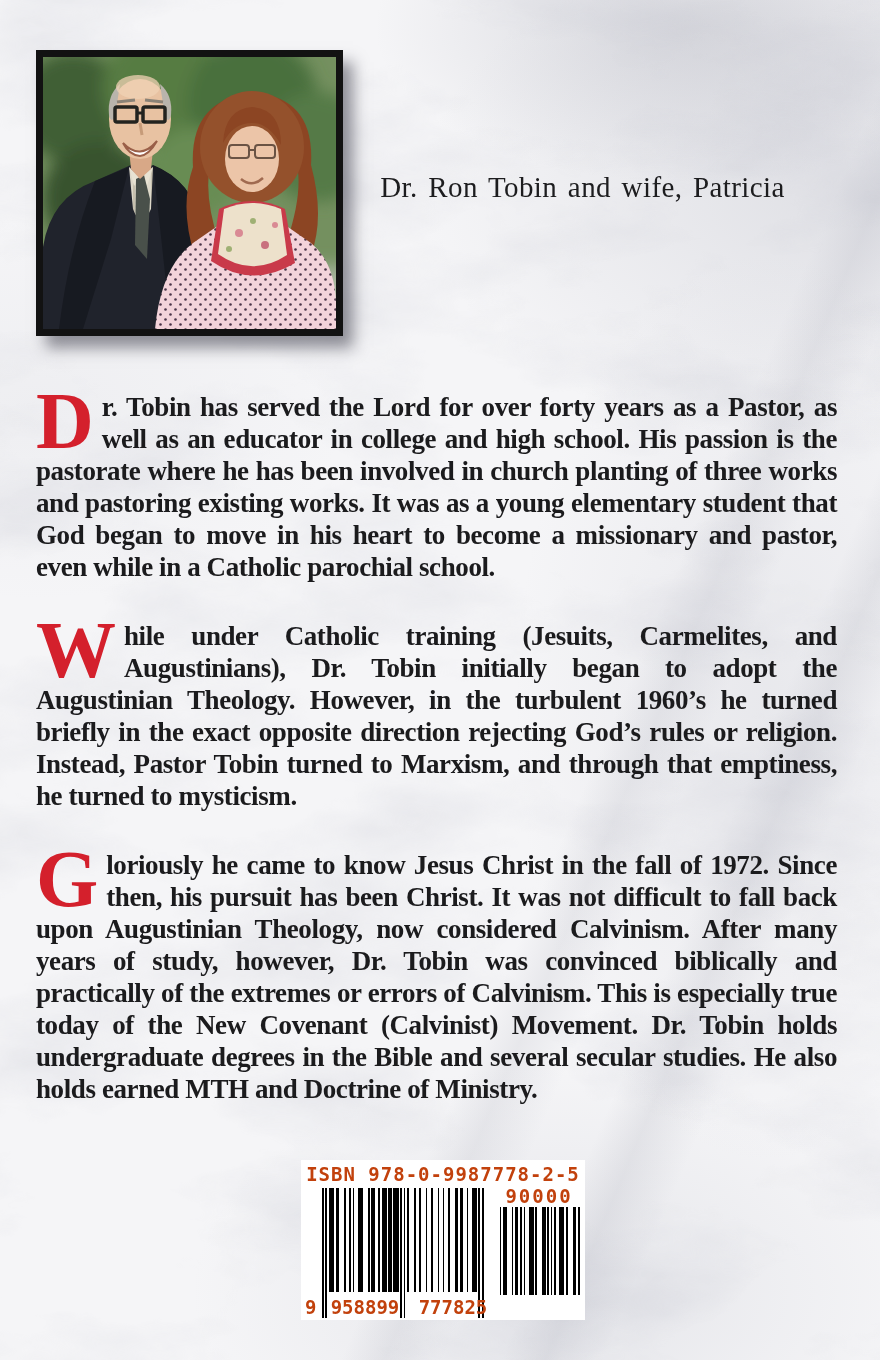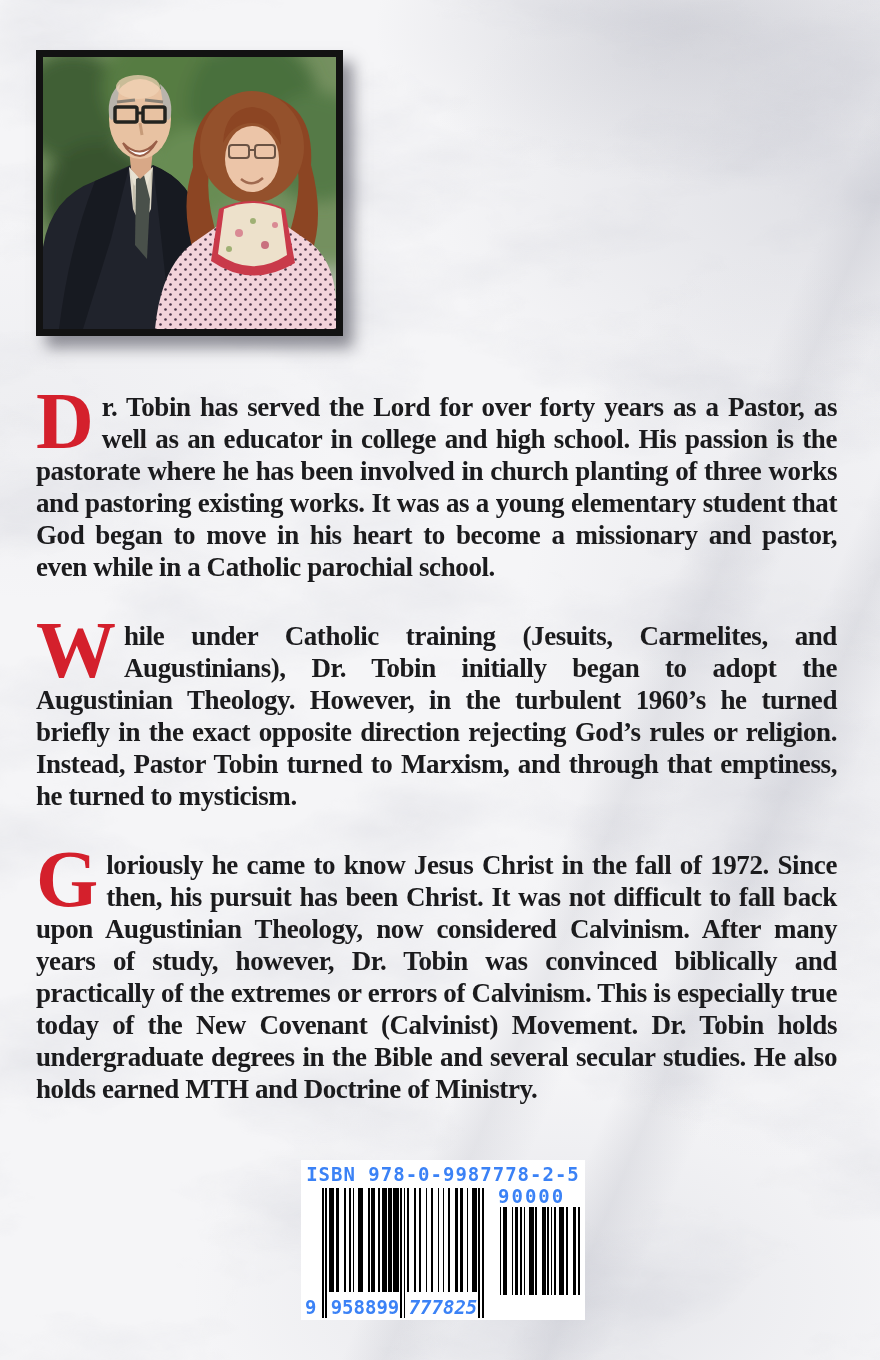--- a/index.html
+++ b/index.html
@@ -35,34 +35,34 @@
     letter-spacing:-.4px;text-align:justify;
   }
   .bio p{margin:0 0 37px 0;}
   .bio p:last-child{margin-bottom:0;}
   .dropcap{
     float:left;font-size:80px;line-height:54px;margin:3px 8px 0 0;
     color:#d4202c;font-weight:bold;letter-spacing:0;
   }
   .barcode-box{
     position:absolute;left:301px;top:1160px;width:284px;height:160px;background:#ffffff;
-    font-family:"DejaVu Sans Mono", monospace;color:#3b82f6;
+    font-family:"DejaVu Sans Mono", monospace;color:#c2410c;
   }
   .isbn-label{
     position:absolute;top:3px;left:0;width:100%;text-align:center;
     font-size:19px;font-weight:bold;letter-spacing:1px;white-space:nowrap;
   }
   .bc-main{position:absolute;left:21px;top:28px;width:162px;height:158px;}
   .bc-main svg{position:absolute;left:0;top:0;}
   .bc-digit{position:absolute;top:107px;font-size:19px;font-weight:bold;line-height:24px;}
   .bc-d-left{left:-17px;}
   .bc-d-g1{left:7px;width:72px;text-align:center;}
-  .bc-d-g2{left:85px;width:72px;text-align:center;font-style:italic;}
+  .bc-d-g2{left:95px;width:72px;text-align:center;}
   .bc-supp{position:absolute;left:197px;top:26px;width:82px;}
-  .bc-price{display:block;font-size:19px;font-weight:bold;letter-spacing:2px;line-height:21px;}
+  .bc-price{display:block;text-align:center;font-size:19px;font-weight:bold;letter-spacing:2px;line-height:21px;}
   .bc-supp svg{display:block;}
 </style>
 </head>
 <body>
 
 <div class="page">
 
   <svg class="marble-overlay" width="880" height="1360">
     <filter id="marbleVeins" x="0" y="0" width="100%" height="100%">
       <feTurbulence type="fractalNoise" baseFrequency="0.0045 0.009" numOctaves="5" seed="11"></feTurbulence>
@@ -134,20 +134,21 @@
         <path d="M181,152 Q209,140 238,152 L244,198 Q209,221 175,197 Z" fill="#ede1cb"></path>
         <circle cx="196" cy="176" r="4" fill="#d98a94"></circle>
         <circle cx="222" cy="188" r="4" fill="#c9717e"></circle>
         <circle cx="210" cy="164" r="3" fill="#9fb074"></circle>
         <circle cx="232" cy="168" r="3" fill="#d98a94"></circle>
         <circle cx="186" cy="192" r="3" fill="#9fb074"></circle>
       </g>
     </svg>
   </div>
 
+  <div class="caption">Dr. Ron Tobin and wife, Patricia</div>
 
   <div class="bio">
     <p><span class="dropcap">D</span><span>r. Tobin has served the Lord for over forty years as a Pastor, as well as an educator in college and high school. His passion is the pastorate where he has been involved in church planting of three works and pastoring existing works. It was as a young elementary student that God began to move in his heart to become a missionary and pastor, even while in a Catholic parochial school.</span></p>
     <p><span class="dropcap">W</span><span>hile under Catholic training (Jesuits, Carmelites, and Augustinians), Dr. Tobin initially began to adopt the Augustinian Theology. However, in the turbulent 1960’s he turned briefly in the exact opposite direction rejecting God’s rules or religion. Instead, Pastor Tobin turned to Marxism, and through that emptiness, he turned to mysticism.</span></p>
     <p><span class="dropcap">G</span><span>loriously he came to know Jesus Christ in the fall of 1972. Since then, his pursuit has been Christ. It was not difficult to fall back upon Augustinian Theology, now considered Calvinism. After many years of study, however, Dr. Tobin was convinced biblically and practically of the extremes or errors of Calvinism. This is especially true today of the New Covenant (Calvinist) Movement. Dr. Tobin holds undergraduate degrees in the Bible and several secular studies. He also holds earned MTH and Doctrine of Ministry.</span></p>
   </div>
 
   <div class="barcode-box">
     <div class="isbn-label">ISBN 978-0-9987778-2-5</div>
     <div class="bc-main">

